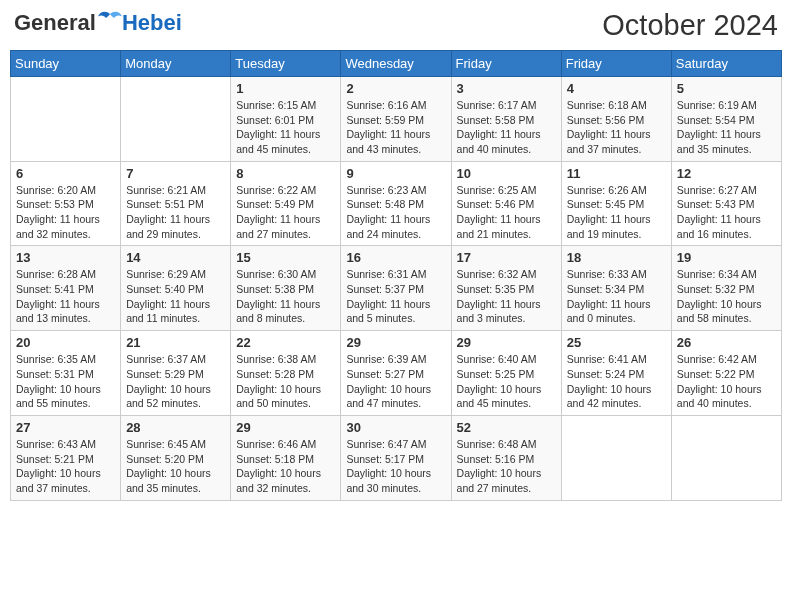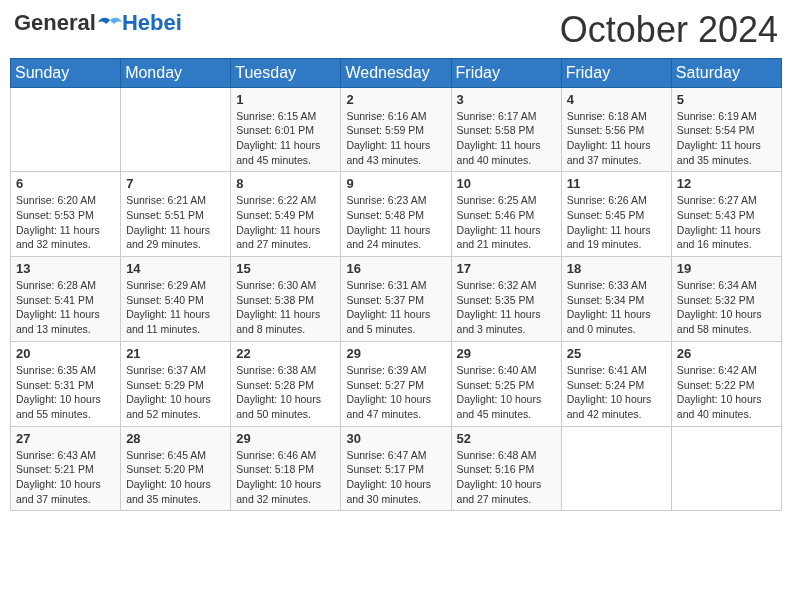--- a/index.html
+++ b/index.html
@@ -17,57 +17,57 @@
       margin-bottom: 8px;
       padding: 0 4px;
     }
     .logo {
       display: flex;
       flex-direction: column;
       align-items: flex-start;
     }
     .logo-text {
       display: flex;
-      align-items: flex-end;
+      align-items: flex-start;
       font-size: 22px;
       font-weight: bold;
       color: #333;
     }
     .logo-general { color: #333; }
     .logo-blue { color: #1a6bbf; }
     .logo-bird {
       width: 24px;
       height: 20px;
       margin-left: 2px;
     }
     .month-title {
       text-align: right;
     }
     .month-title h1 {
-      font-size: 36px;
+      font-size: 29px;
       font-weight: normal;
       color: #333;
       line-height: 1.1;
     }
     .month-title h2 {
       font-size: 16px;
       font-weight: normal;
       color: #555;
     }
     .calendar {
       width: 100%;
       border-collapse: collapse;
       font-size: 11px;
     }
     .calendar thead th {
       background-color: #3079c5;
       color: #fff;
       padding: 5px 4px;
       text-align: left;
-      font-size: 16px;
+      font-size: 13px;
       font-weight: normal;
       border: 1px solid #2060a0;
     }
     .calendar tbody td {
       border: 1px solid #ccc;
       vertical-align: top;
       padding: 4px 5px;
       width: calc(100% / 7);
       min-height: 80px;
       background: #fff;

